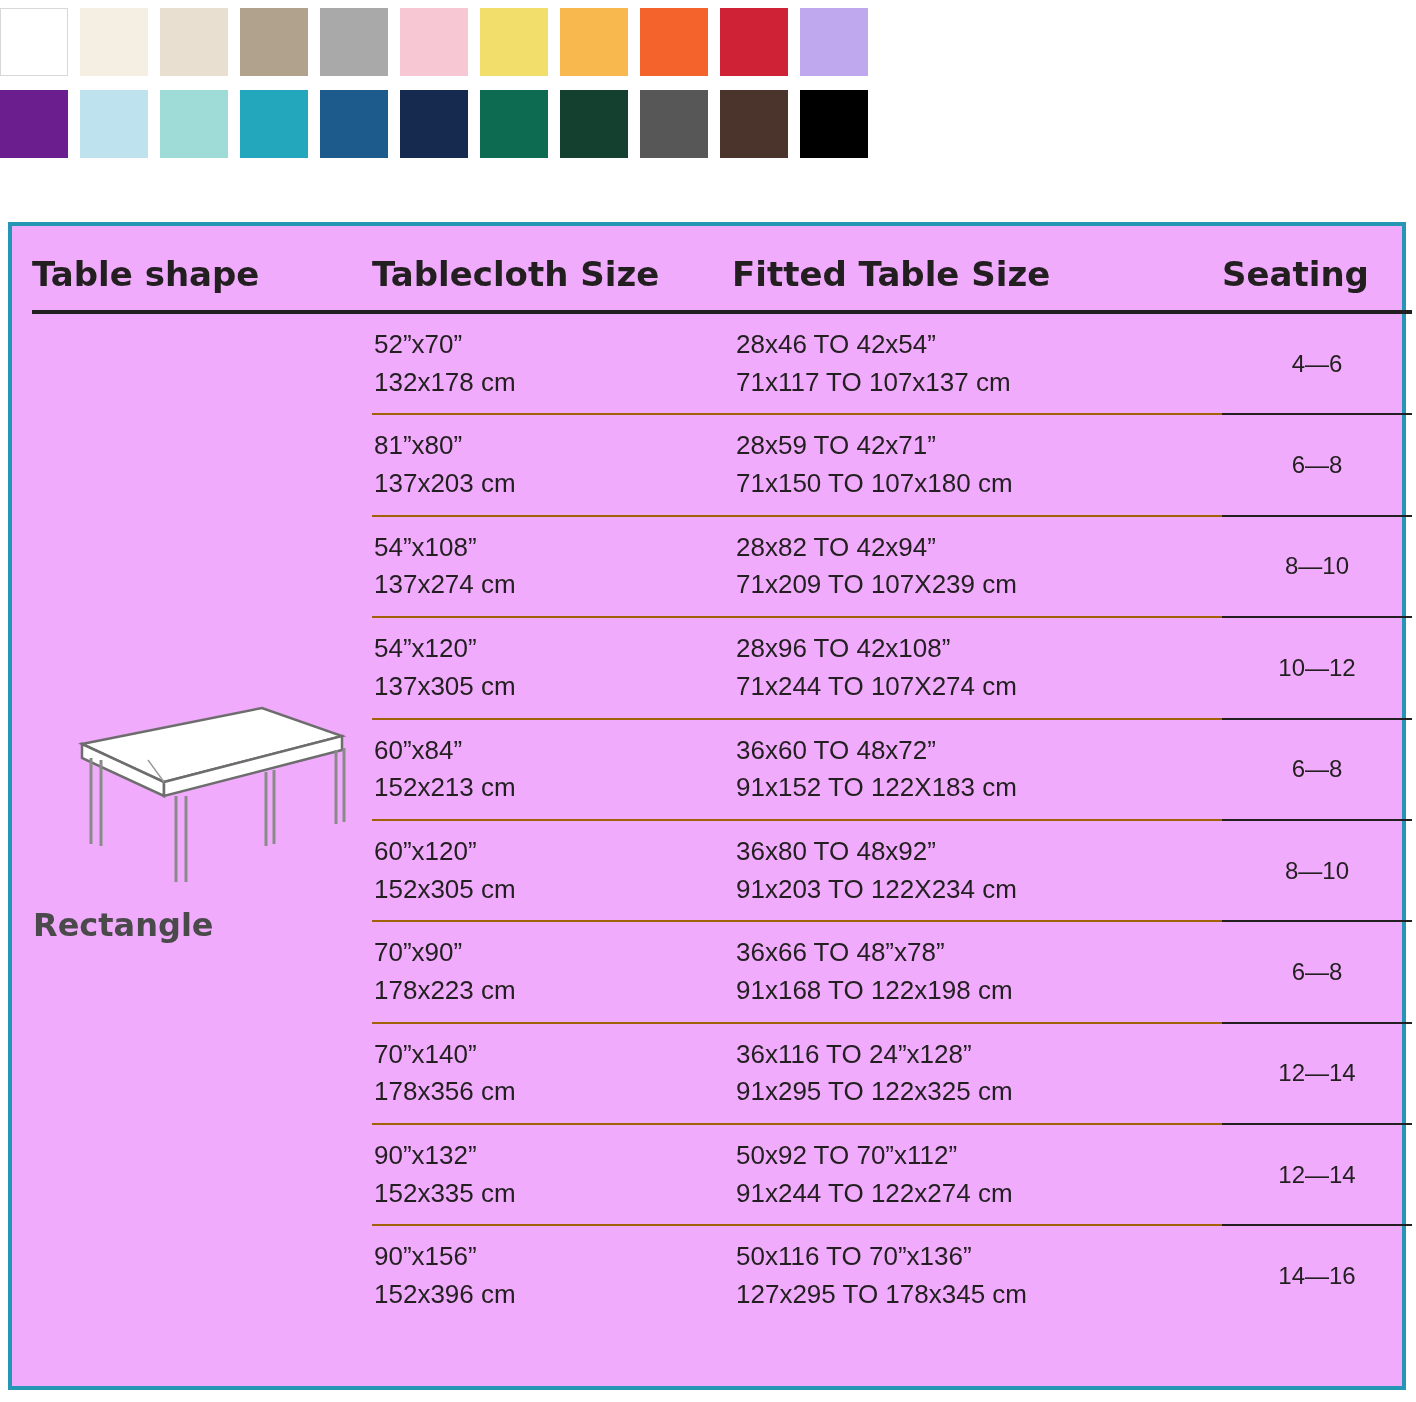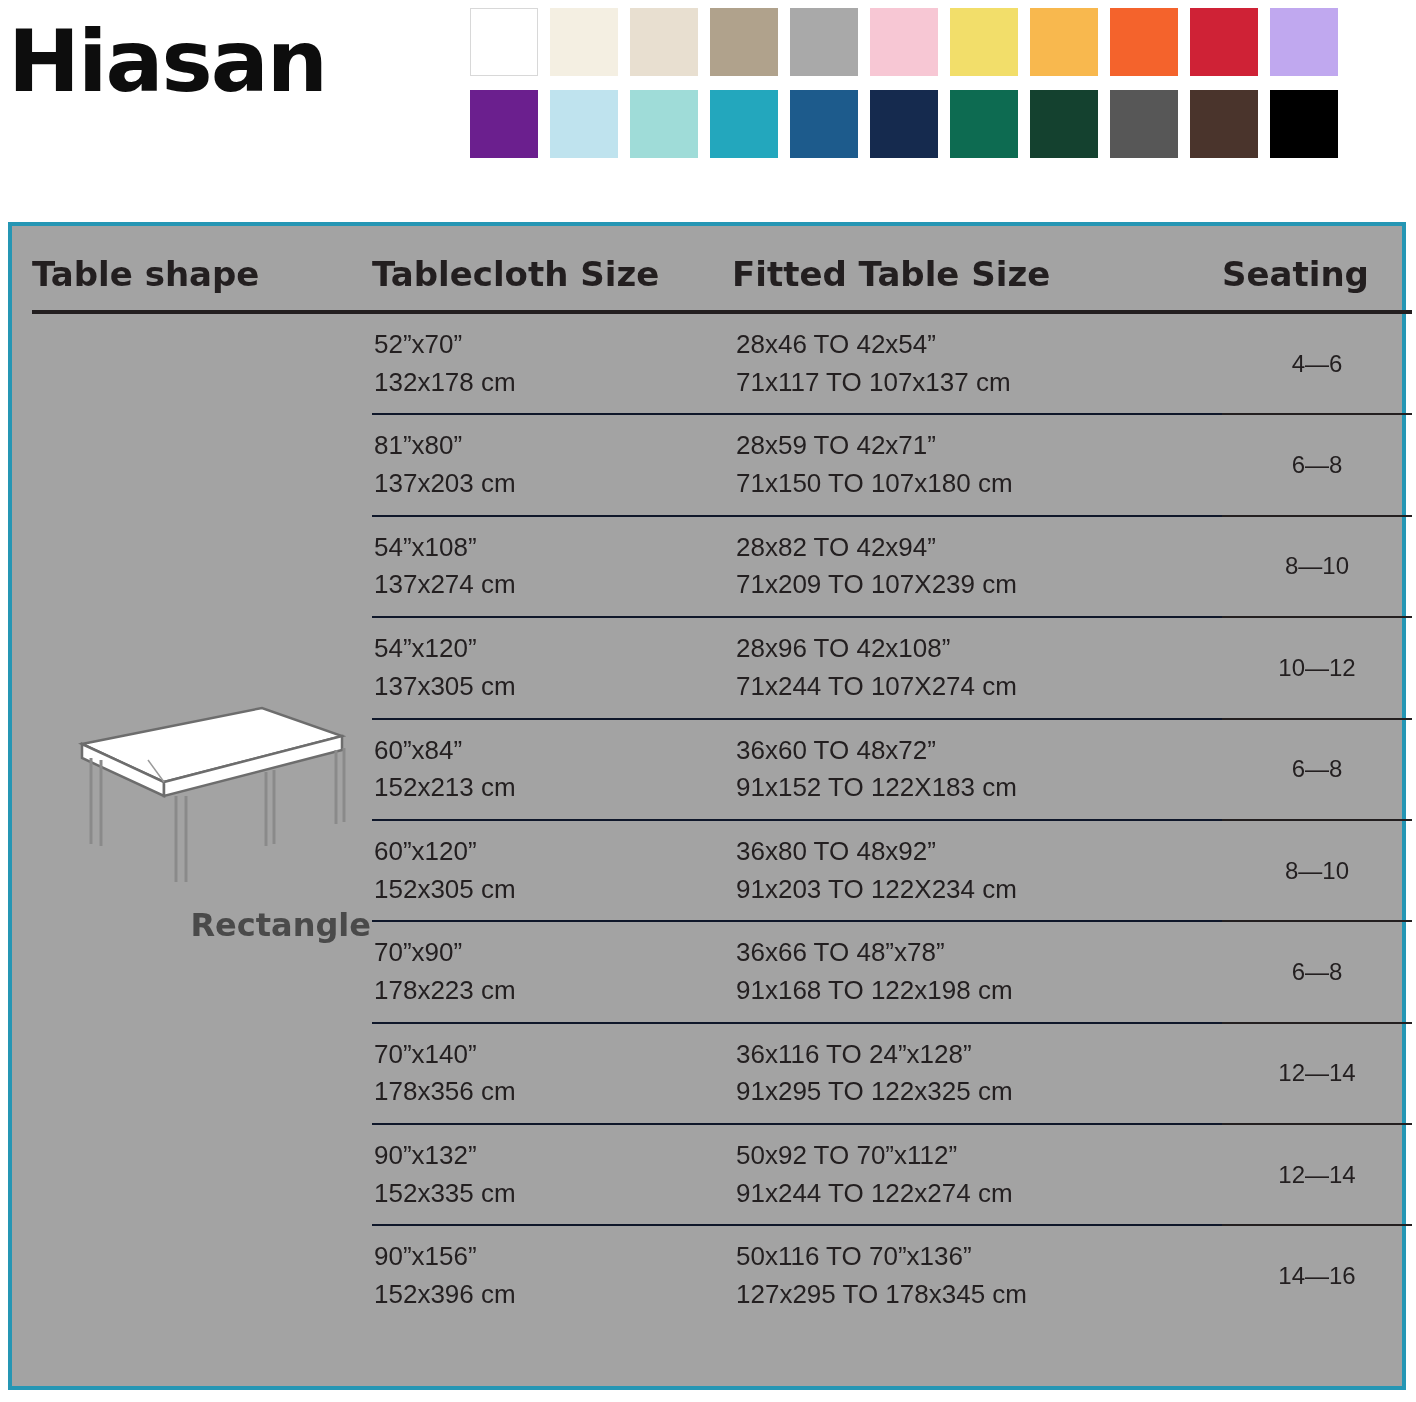--- a/index.html
+++ b/index.html
@@ -57,21 +57,21 @@
 
   
   .frame {
     position: absolute;
     left: 8px;
     top: 222px;
     width: 1398px;
     height: 1168px;
     box-sizing: border-box;
     border: 4px solid #2596b4;
-    background: #a3a3a3;
+    background: #f0abfc;
   }
   .table-wrap {
     position: absolute;
     left: 20px;
     top: 20px;
     right: 16px;
     bottom: 8px;
   }
   table.sizes {
     border-collapse: collapse;
@@ -100,21 +100,21 @@
   td.shape-cell {
     vertical-align: middle;
     text-align: center;
     border-right: none;
   }
   td.data-cell {
     font-size: 26px;
     line-height: 1.45;
     padding: 12px 6px 12px 0;
     vertical-align: middle;
-    border-bottom: 2px solid #0f172a;
+    border-bottom: 2px solid #a16207;
     color: #231f20;
     white-space: nowrap;
   }
   td.cloth { padding-left: 2px; }
   td.fitted { padding-left: 4px; }
   td.seat {
     font-size: 24px;
     text-align: center;
     border-bottom: 2px solid #231f20;
     vertical-align: middle;
@@ -122,32 +122,31 @@
     white-space: nowrap;
   }
   tr.last td { border-bottom: none; }
 
   .shape-label {
     font-family: "DejaVu Sans", sans-serif;
     font-weight: bold;
     font-size: 32px;
     color: #4a4a4a;
     margin-top: 10px;
-    text-align: right;
+    text-align: left;
   }
   .shape-art {
     display: block;
     margin: 0 auto;
   }
 </style>
 </head>
 <body>
 
 <div class="header">
-  <div class="brand">Hiasan</div>
 
   <div class="swatch-area">
     <div class="swatch-row">
       <div class="swatch bordered" style="background: rgb(255, 255, 255);"></div>
       <div class="swatch" style="background: rgb(244, 239, 226);"></div>
       <div class="swatch" style="background: rgb(232, 223, 208);"></div>
       <div class="swatch" style="background: rgb(176, 162, 140);"></div>
       <div class="swatch" style="background: rgb(169, 169, 169);"></div>
       <div class="swatch" style="background: rgb(247, 199, 212);"></div>
       <div class="swatch" style="background: rgb(242, 222, 106);"></div>

